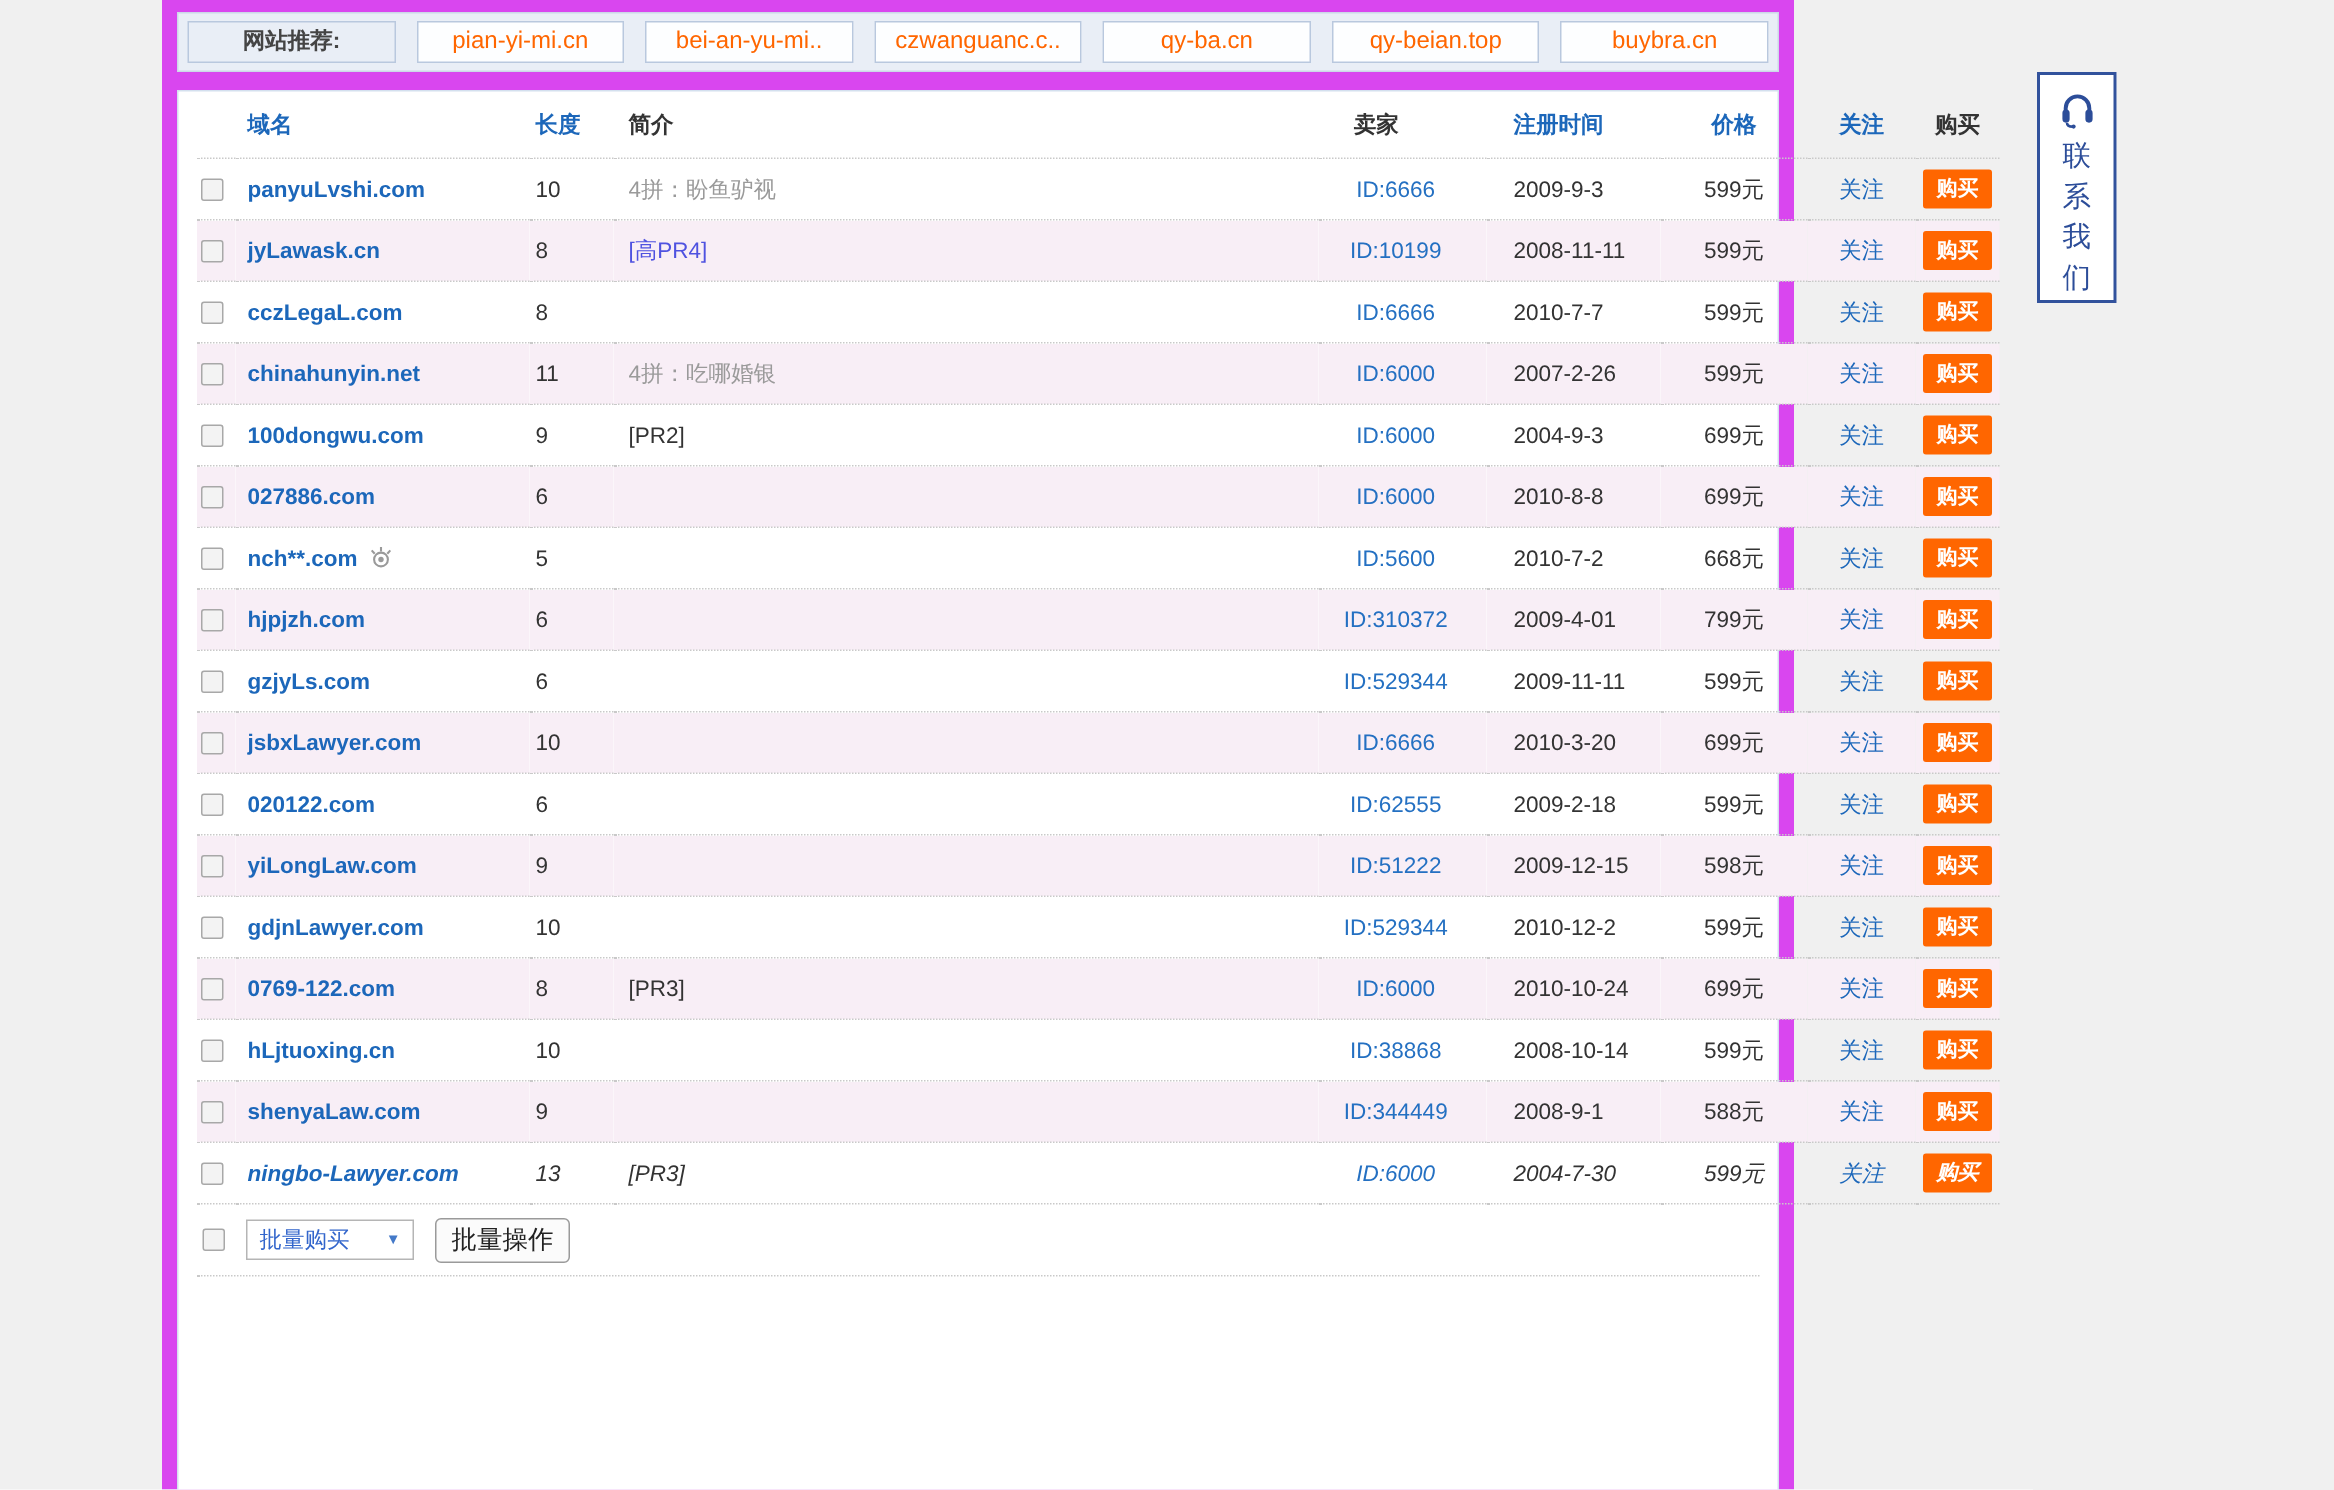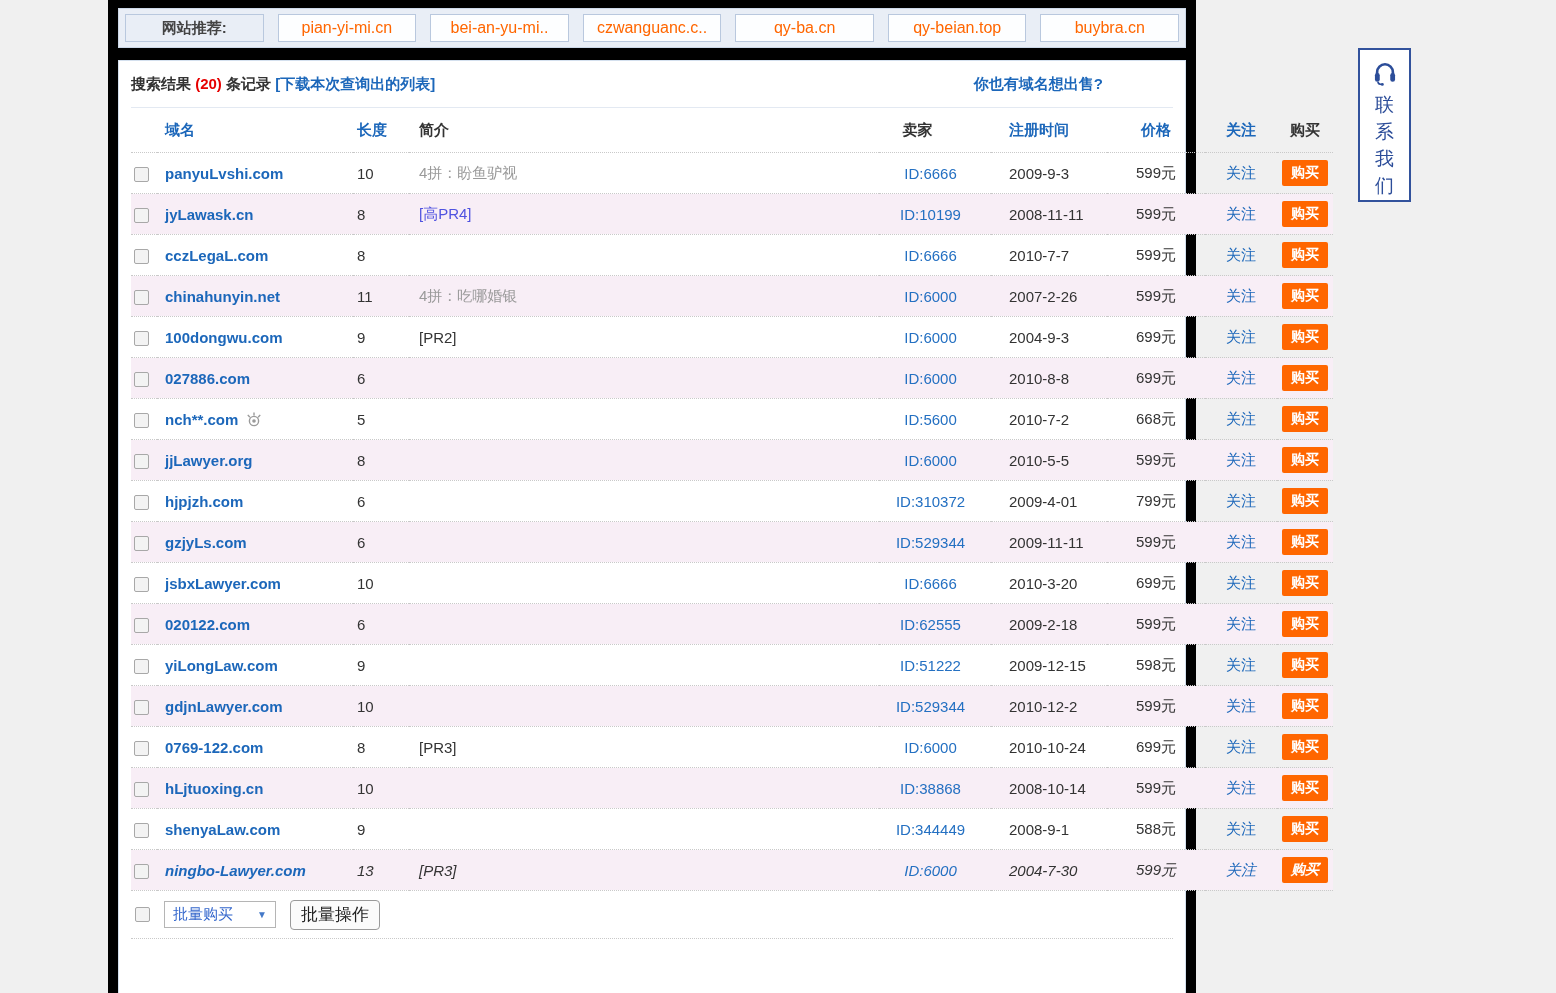--- a/index.html
+++ b/index.html
@@ -4,21 +4,21 @@
 <style>
   html,body { margin:0; padding:0; }
   body {
     width:1556px; height:993px; overflow:hidden; position:relative;
     background:#f0f0f0;
     font-family:"Liberation Sans","DejaVu Sans",sans-serif;
     color:#333;
   }
   a { text-decoration:none; cursor:pointer; }
 
-  .content-col { position:absolute; left:108px; top:0; width:1088px; height:993px; background:#000000; }
+  .content-col { position:absolute; left:108px; top:0; width:1088px; height:993px; background:#d946ef; }
 
   
   .rec-bar {
     margin:8px 10px 0 10px; height:40px; background:#e9eef6;
     border:1px solid #ccd8e8; display:flex; align-items:center;
     padding:0 6px; gap:14px; box-sizing:border-box;
   }
   .rec-box {
     flex:1; height:26px; line-height:26px; text-align:center;
     border:1px solid #b9c8de; background:#fdfeff;
@@ -117,29 +117,20 @@
   <a class="rec-box" href="#">pian-yi-mi.cn</a>
       <a class="rec-box" href="#">bei-an-yu-mi..</a>
       <a class="rec-box" href="#">czwanguanc.c..</a>
       <a class="rec-box" href="#">qy-ba.cn</a>
       <a class="rec-box" href="#">qy-beian.top</a>
       <a class="rec-box" href="#">buybra.cn</a>
     </div>
 
   <div class="panel">
 
-    <div class="results-head">
-      <div>
-        <span>搜索结果</span>
-        <span class="count">(20)</span>
-        <span>条记录</span>
-        <a href="#">[下载本次查询出的列表]</a>
-      </div>
-      <a href="#" class="sell-link">你也有域名想出售?</a>
-    </div>
 
     <table class="results">
       <colgroup>
         <col style="width:26px">
           <col style="width:196px">
           <col style="width:56px">
         <col style="width:470px">
           <col style="width:112px">
           <col style="width:116px">
         <col style="width:98px">
@@ -240,31 +231,20 @@
             <td class="col-length">5</td>
             <td class="col-desc desc-dark"></td>
             <td class="col-seller"><a class="seller-link" href="#">ID:5600</a></td>
             <td class="col-date">2010-7-2</td>
             <td class="col-price">668元</td>
             <td class="col-follow"><a class="follow-link" href="#">关注</a></td>
             <td class="col-buy"><a class="buy-button" href="#">购买</a></td>
           </tr>
           <tr>
             <td class="col-check"><span class="checkbox"></span></td>
-            <td class="col-domain"><a class="domain-link" href="#">jjLawyer.org</a></td>
-            <td class="col-length">8</td>
-            <td class="col-desc desc-dark"></td>
-            <td class="col-seller"><a class="seller-link" href="#">ID:6000</a></td>
-            <td class="col-date">2010-5-5</td>
-            <td class="col-price">599元</td>
-            <td class="col-follow"><a class="follow-link" href="#">关注</a></td>
-            <td class="col-buy"><a class="buy-button" href="#">购买</a></td>
-          </tr>
-          <tr>
-            <td class="col-check"><span class="checkbox"></span></td>
             <td class="col-domain"><a class="domain-link" href="#">hjpjzh.com</a></td>
             <td class="col-length">6</td>
             <td class="col-desc desc-dark"></td>
             <td class="col-seller"><a class="seller-link" href="#">ID:310372</a></td>
             <td class="col-date">2009-4-01</td>
             <td class="col-price">799元</td>
             <td class="col-follow"><a class="follow-link" href="#">关注</a></td>
             <td class="col-buy"><a class="buy-button" href="#">购买</a></td>
           </tr>
           <tr>

